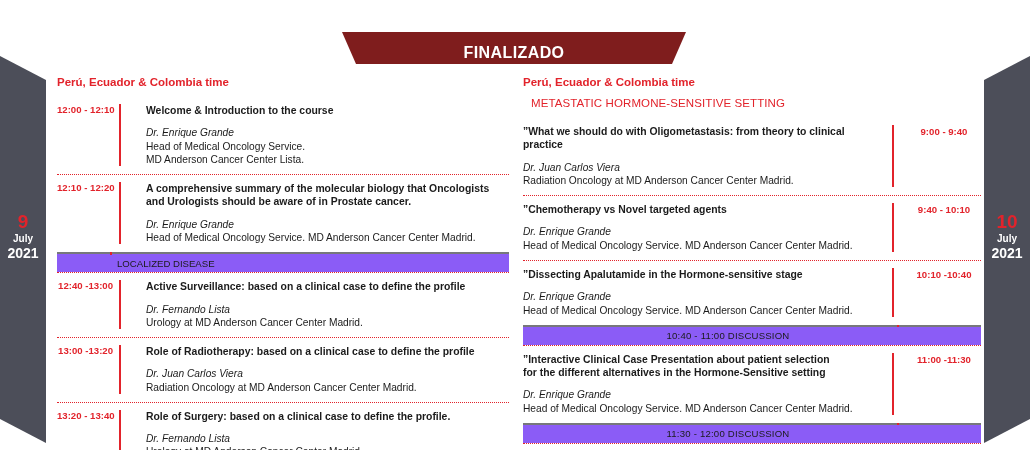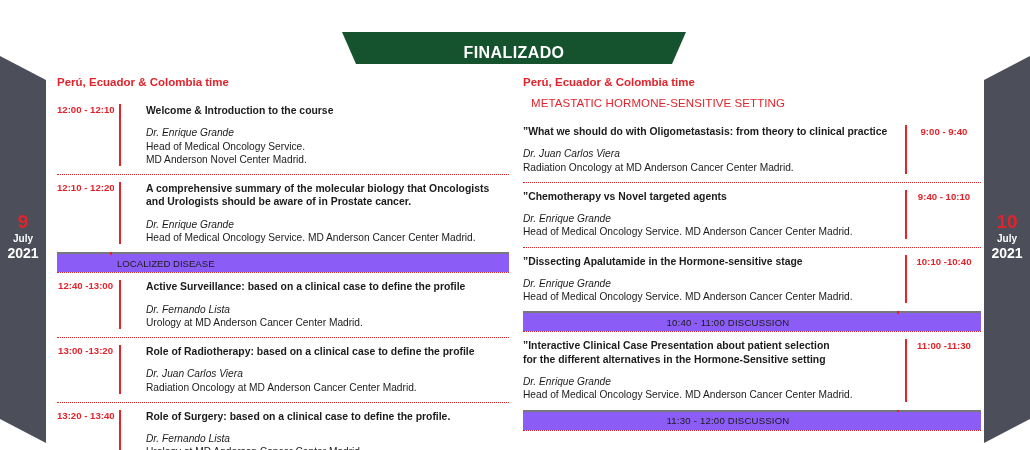--- a/index.html
+++ b/index.html
@@ -61,21 +61,21 @@
     color: #ffffff;
   }
 
   
   .status-banner {
     position: absolute;
     top: 32px;
     left: 342px;
     width: 344px;
     height: 41px;
-    background: #14532d;
+    background: #7f1d1d;
     clip-path: polygon(0 0, 344px 0, 330px 32px, 14px 32px);
     color: #ffffff;
     font-size: 16px;
     font-weight: bold;
     letter-spacing: 0.4px;
     display: flex;
     align-items: center;
     justify-content: center;
   }
 
@@ -153,20 +153,21 @@
 
   
   .col.right .session .body {
     padding-right: 12px;
     border-right: 2.4px solid #e2232b;
   }
   .col.right .session .time {
     width: 74px;
     text-align: center;
     padding-top: 1px;
+    padding-left: 13px;
   }
 
   
   .band {
     background: #8b5cf6;
     border-top: 2.4px solid #77787b;
     color: #1b1b1b;
     font-size: 9.6px;
     height: 18px;
     display: flex;
@@ -220,21 +221,21 @@
   <div class="col left">
 
     <div class="col-head">Perú, Ecuador &amp; Colombia time</div>
 
     <div class="session first">
       <div class="time">12:00 - 12:10</div>
       <div class="body">
         <div class="title">Welcome &amp; Introduction to the course</div>
         <div class="speaker">Dr. Enrique Grande</div>
         <div class="affil">Head of Medical Oncology Service.</div>
-        <div class="affil">MD Anderson Novel Center Madrid.</div>
+        <div class="affil">MD Anderson Cancer Center Lista.</div>
       </div>
     </div>
 
     <div class="session">
       <div class="time">12:10 - 12:20</div>
       <div class="body">
         <div class="title">A comprehensive summary of the molecular biology that Oncologists</div>
         <div class="title">and Urologists should be aware of in Prostate cancer.</div>
         <div class="speaker">Dr. Enrique Grande</div>
         <div class="affil">Head of Medical Oncology Service. MD Anderson Cancer Center Madrid.</div>

